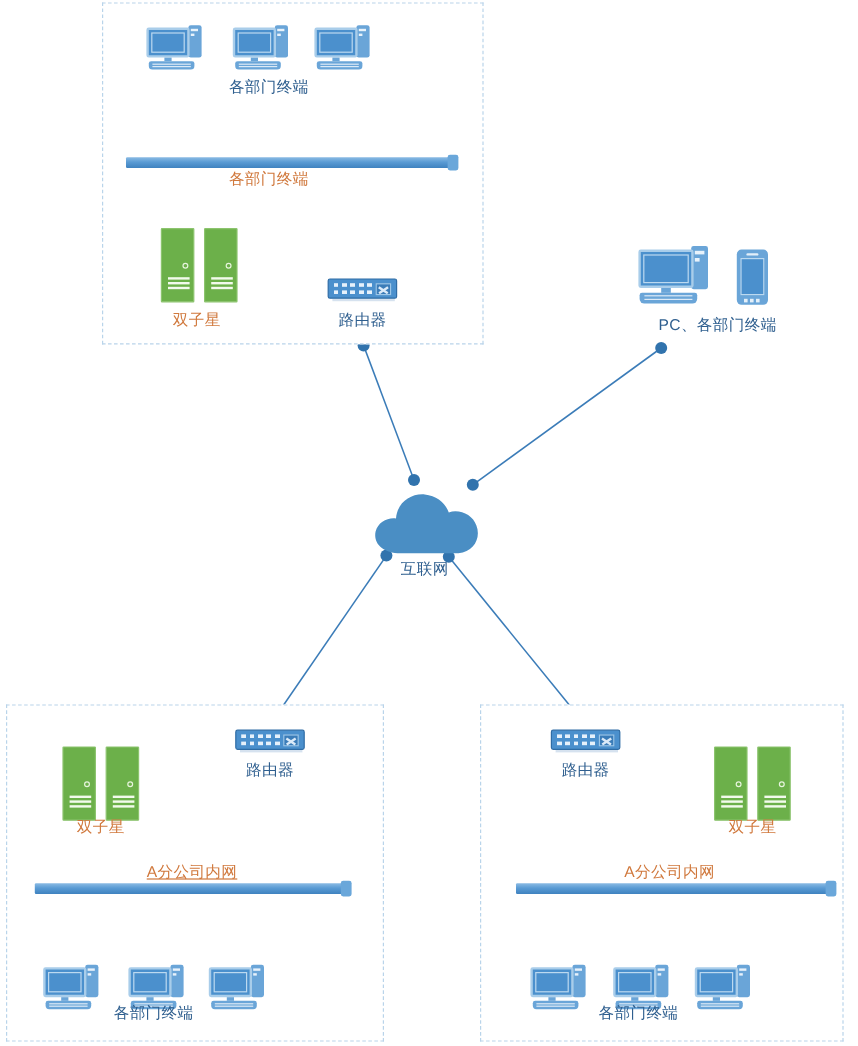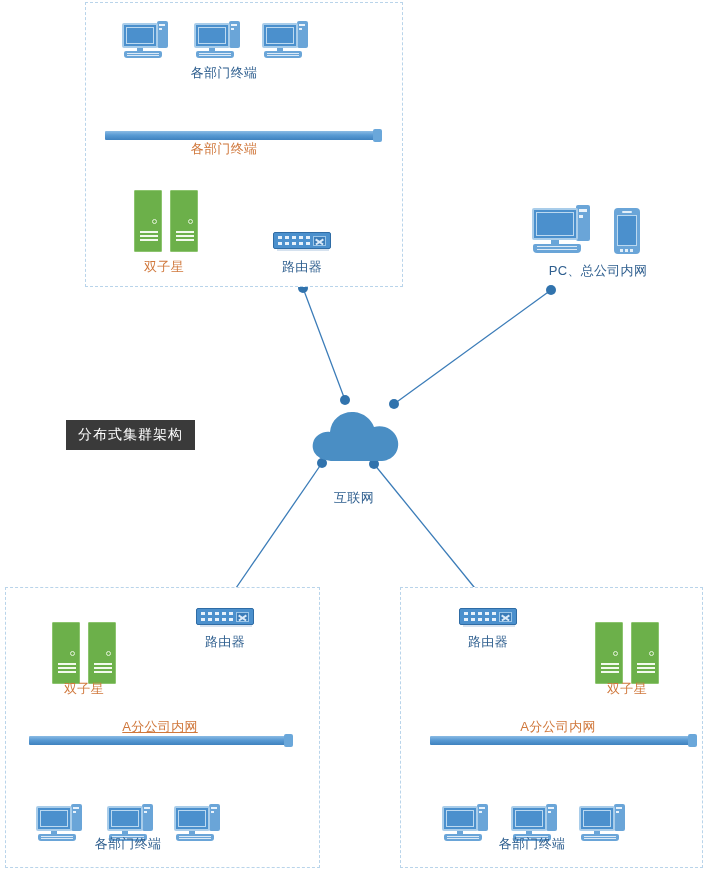--- a/index.html
+++ b/index.html
@@ -273,31 +273,30 @@
         <i></i>
       </div>
     <div class="neck"></div>
     <div class="kbd"></div>
   </div>
   <div class="node phone" style="left:614px;top:208px;">
     <div class="spk"></div>
     <div class="scr"></div>
     <div class="btns"></div>
   </div>
-  <div class="caption cap-blue cap-center" style="left:598px;top:263px;">PC、总公司内网</div>
+  <div class="caption cap-blue cap-center" style="left:598px;top:263px;">PC、各部门终端</div>
 
   <div class="node cloud" style="left:307px;top:405px;">
     <svg width="100" height="62" viewBox="0 0 100 62">
       <path d="M27 56 C11 56 4 47 6 38 C8 30 16 26 23 27 C24 14 35 6 47 7
                C57 8 64 14 67 22 C76 19 87 24 90 33 C94 43 88 55 75 56 Z" fill="#4a8ec4"></path>
     </svg>
   </div>
-  <div class="caption cap-blue cap-center" style="left:354px;top:490px;">互联网</div>
-
-  <div class="titlebadge" style="left:66px;top:420px;">分布式集群架构</div>
+  <div class="caption cap-blue cap-center" style="left:354px;top:466px;">互联网</div>
+
 
   <div class="zone" style="left:5px;top:587px;width:315px;height:281px;">
   </div>
 
   <div class="node servers" style="left:52px;top:622px;">
     <div class="rack a">
       <div class="led"></div>
       <div class="bars"></div>
     </div>
     <div class="rack b">

